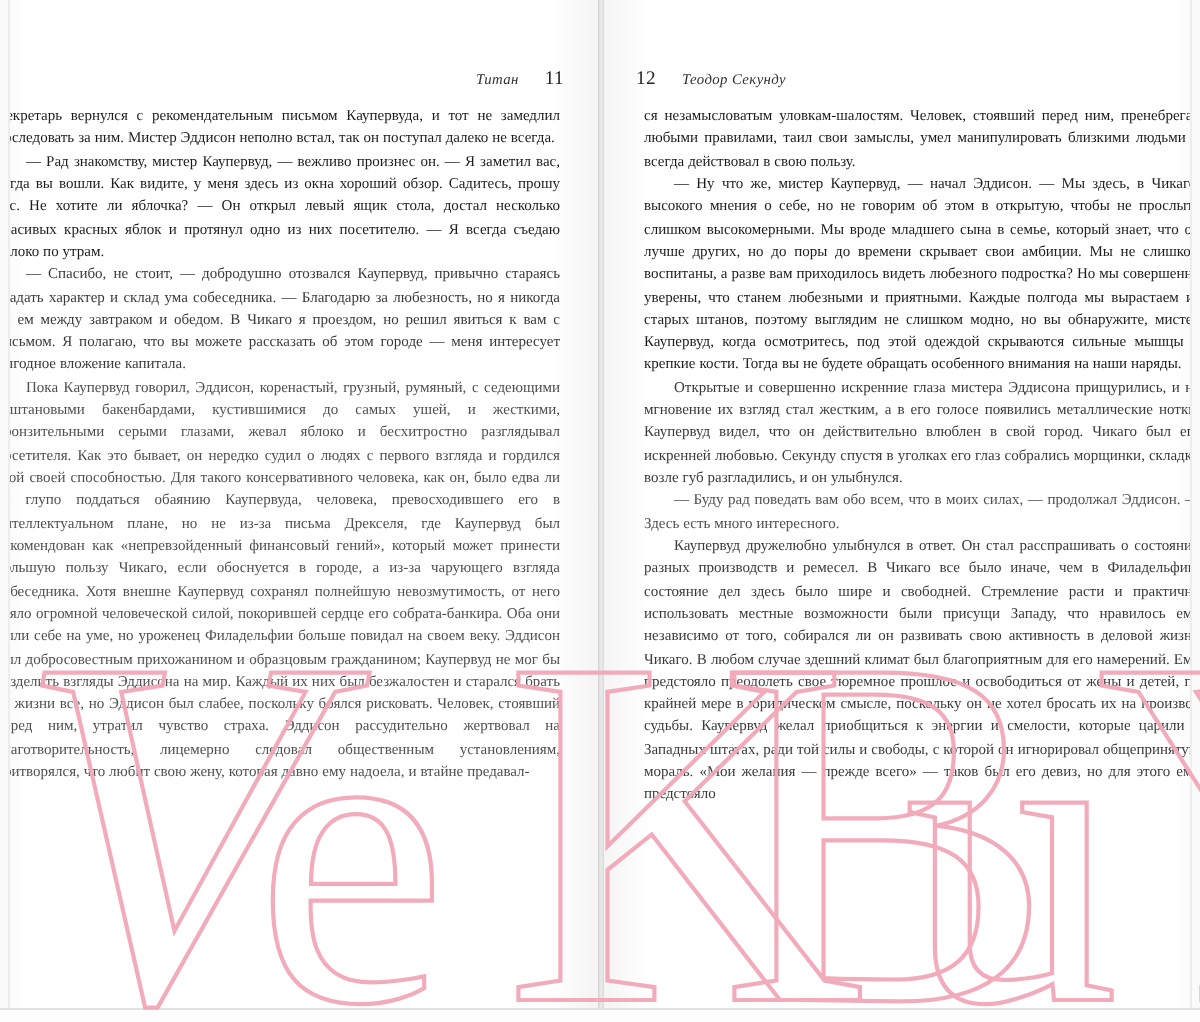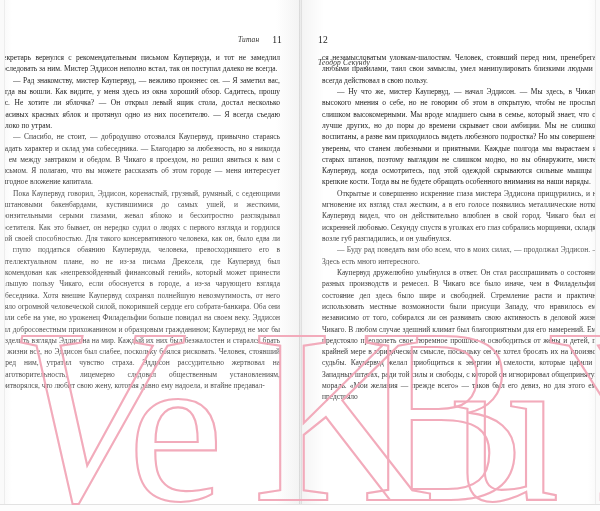--- a/index.html
+++ b/index.html
@@ -97,21 +97,20 @@
     right: 18px;
     display: flex;
     align-items: center;
     gap: 13px;
   }
   .rh-right {
     left: 18px;
     display: flex;
     align-items: baseline;
     gap: 13px;
-    flex-direction: column;
   }
   .rh-title {
     font-style: italic;
     font-size: 7.4px;
     color: #30302e;
   }
   .rh-folio {
     font-size: 9.6px;
     font-style: normal;
     color: #242424;

